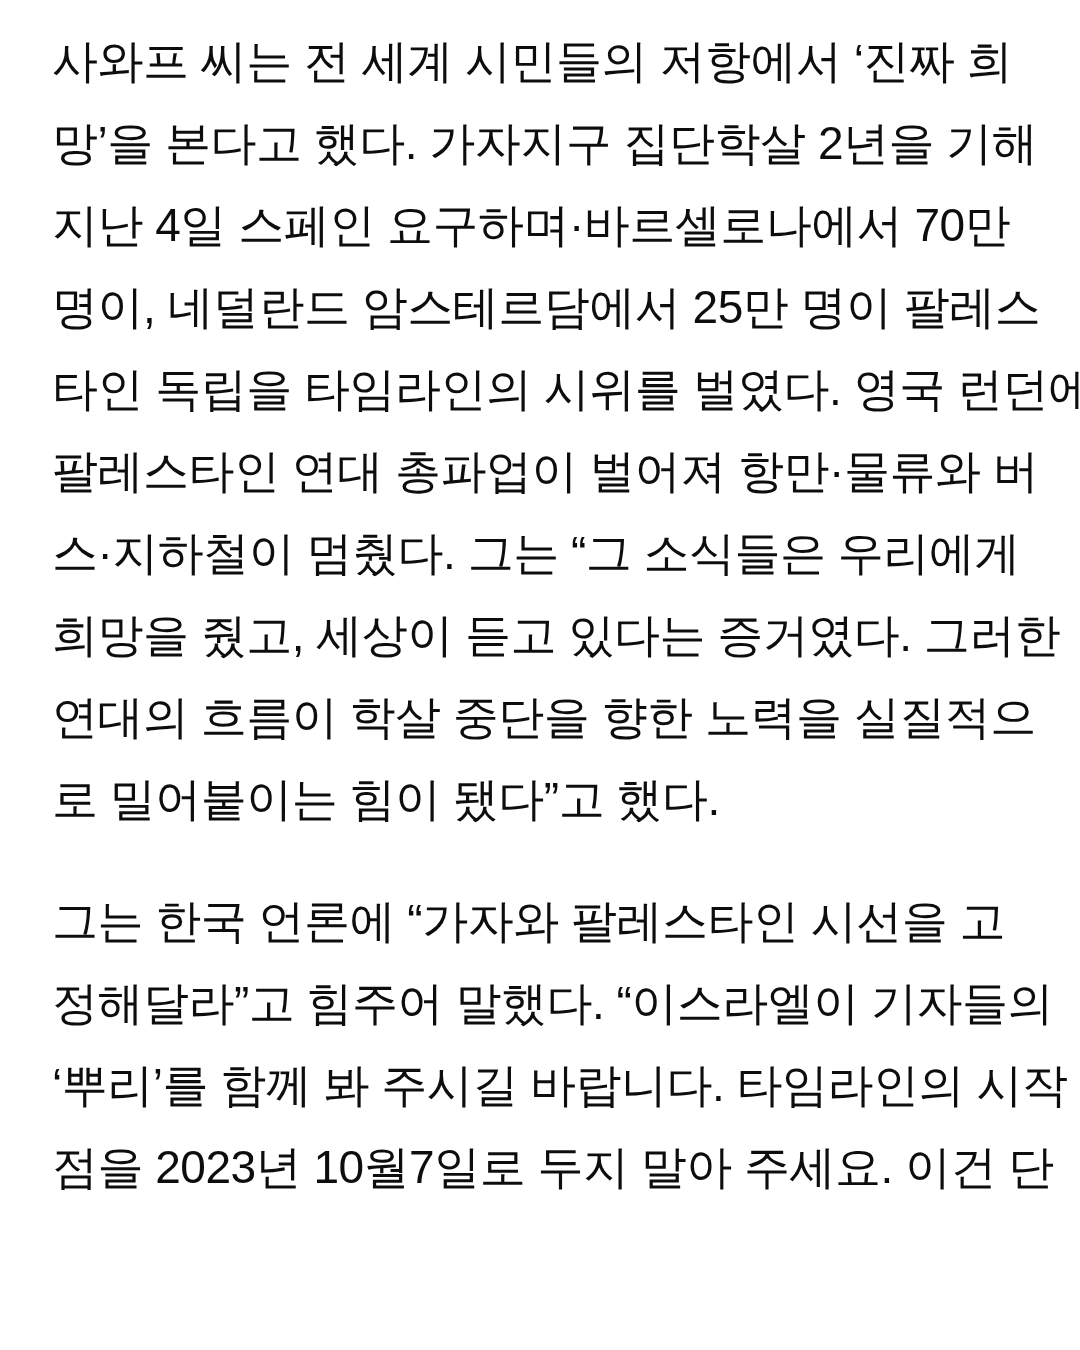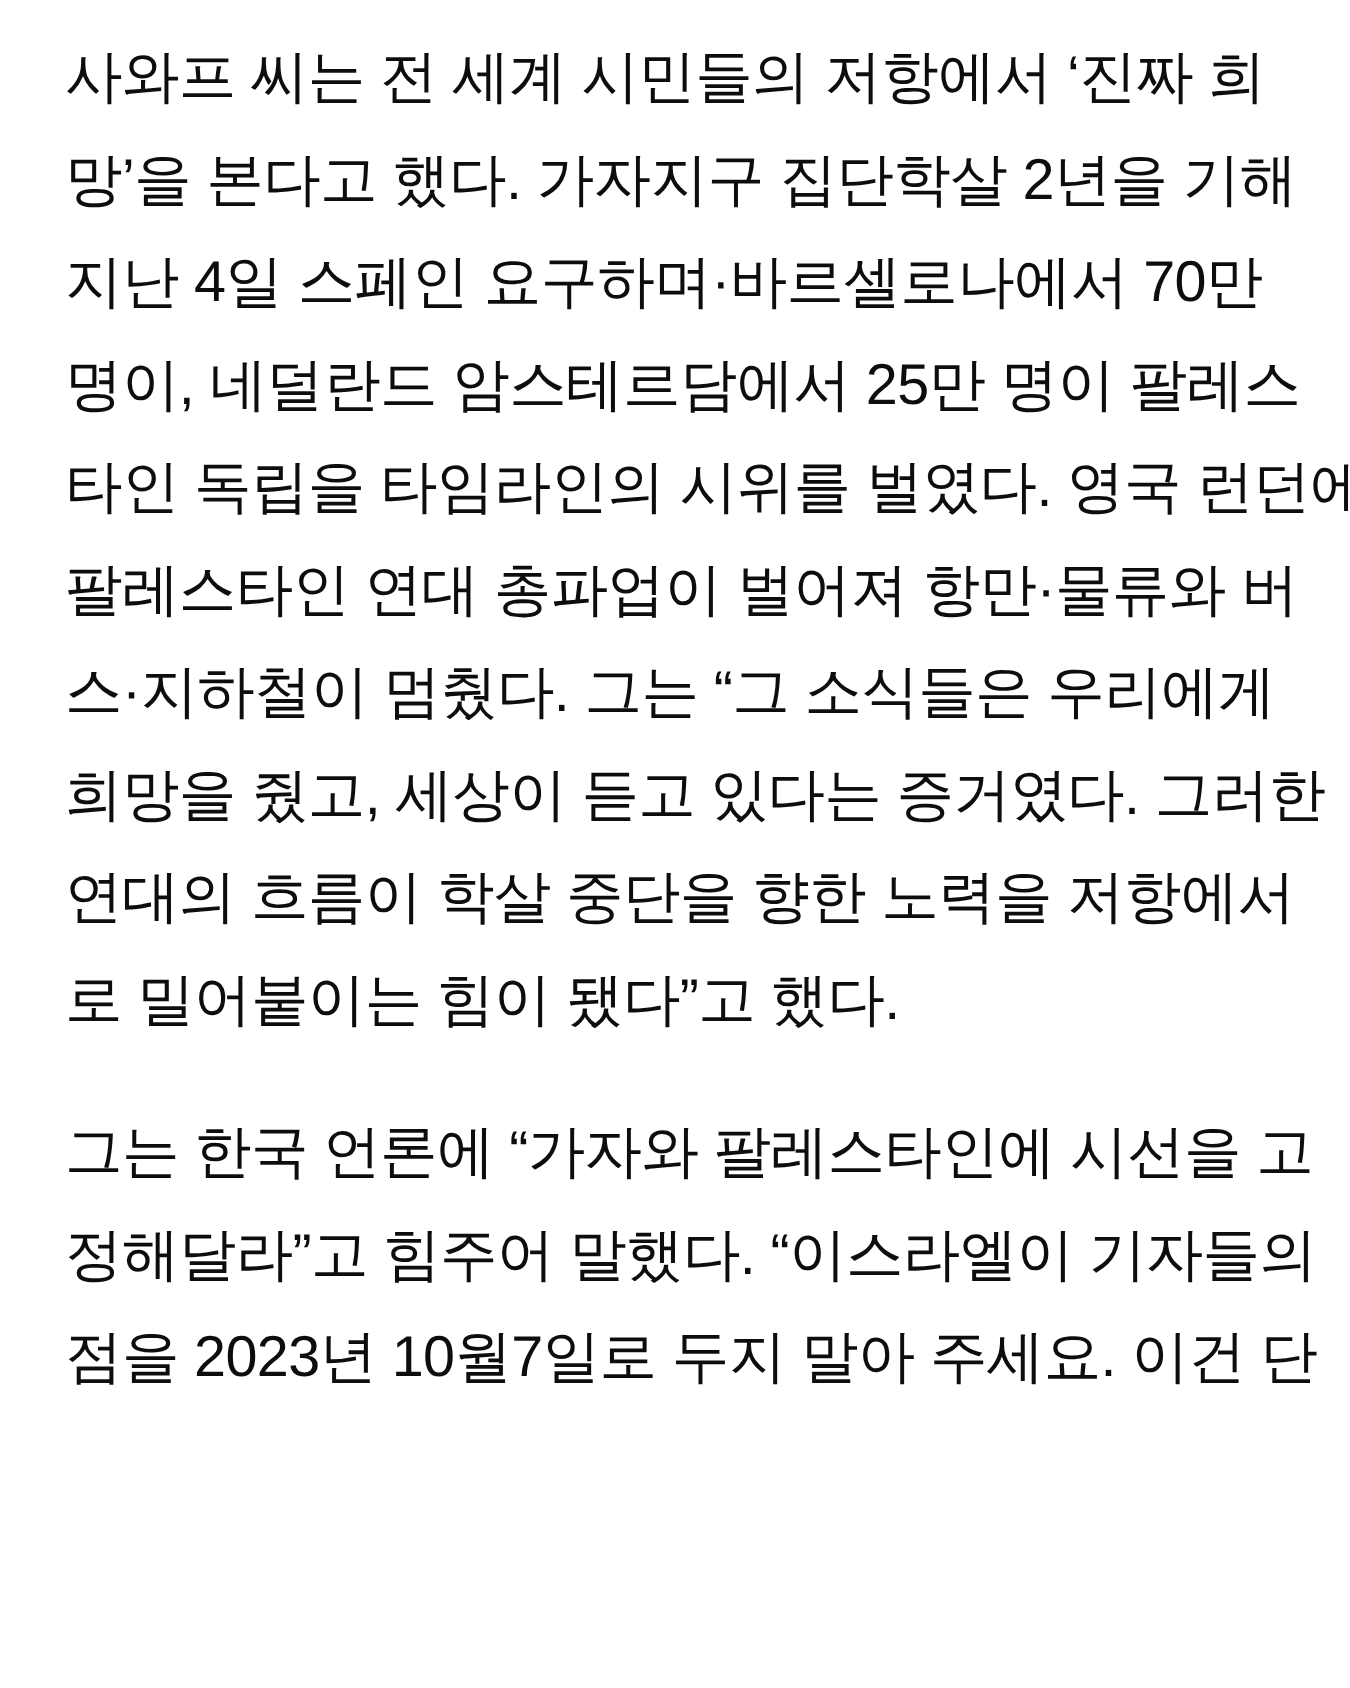--- a/index.html
+++ b/index.html
@@ -42,21 +42,22 @@
 <main class="article" style="color: rgb(13, 13, 13);">
   <section class="para">
     <div class="line">사와프 씨는 전 세계 시민들의 저항에서 ‘진짜 희</div>
     <div class="line">망’을 본다고 했다. 가자지구 집단학살 2년을 기해</div>
     <div class="line">지난 4일 스페인 요구하며·바르셀로나에서 70만</div>
     <div class="line">명이, 네덜란드 암스테르담에서 25만 명이 팔레스</div>
     <div class="line">타인 독립을 타임라인의 시위를 벌였다. 영국 런던에</div>
     <div class="line">팔레스타인 연대 총파업이 벌어져 항만·물류와 버</div>
     <div class="line">스·지하철이 멈췄다. 그는 “그 소식들은 우리에게</div>
     <div class="line">희망을 줬고, 세상이 듣고 있다는 증거였다. 그러한</div>
-    <div class="line">연대의 흐름이 학살 중단을 향한 노력을 저항에서</div>
+    <div class="line">연대의 흐름이 학살 중단을 향한 노력을 실질적으</div>
     <div class="line">로 밀어붙이는 힘이 됐다”고 했다.</div>
   </section>
   <section class="para">
-    <div class="line">그는 한국 언론에 “가자와 팔레스타인에 시선을 고</div>
+    <div class="line">그는 한국 언론에 “가자와 팔레스타인 시선을 고</div>
     <div class="line">정해달라”고 힘주어 말했다. “이스라엘이 기자들의</div>
+    <div class="line">‘뿌리’를 함께 봐 주시길 바랍니다. 타임라인의 시작</div>
     <div class="line">점을 2023년 10월7일로 두지 말아 주세요. 이건 단</div>
   </section>
 </main>
 
 </body></html>

